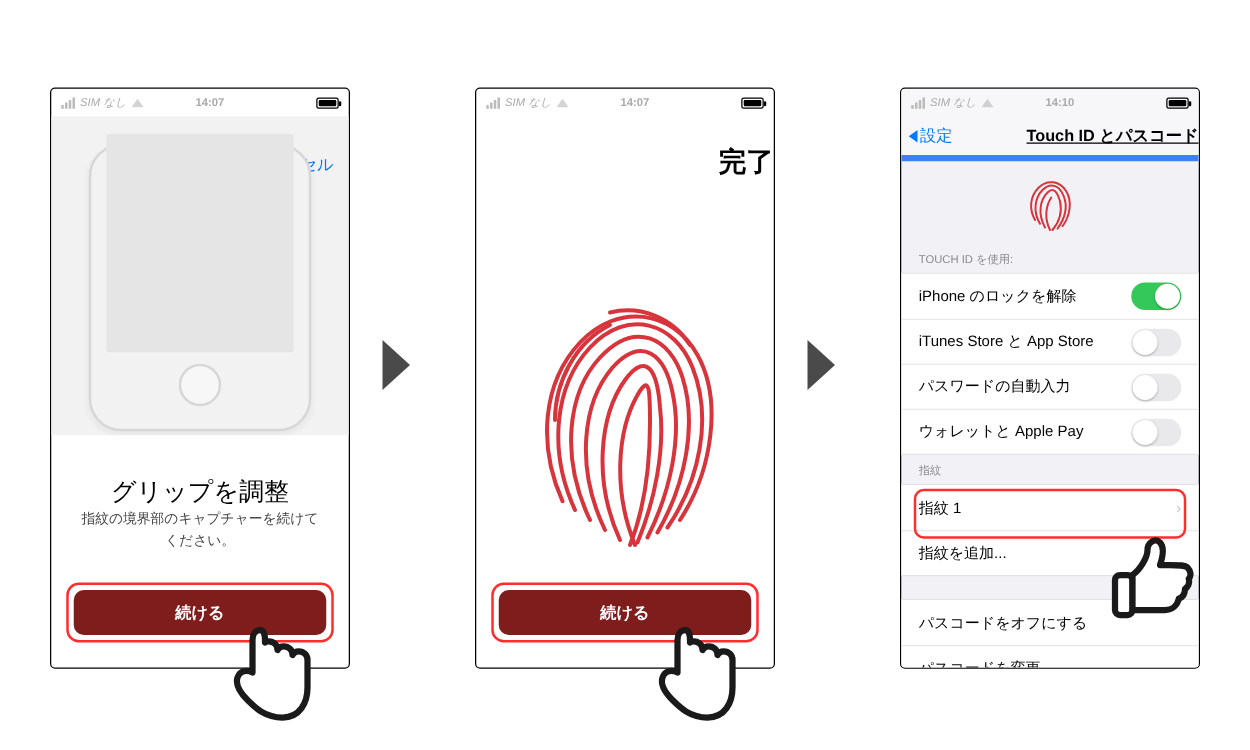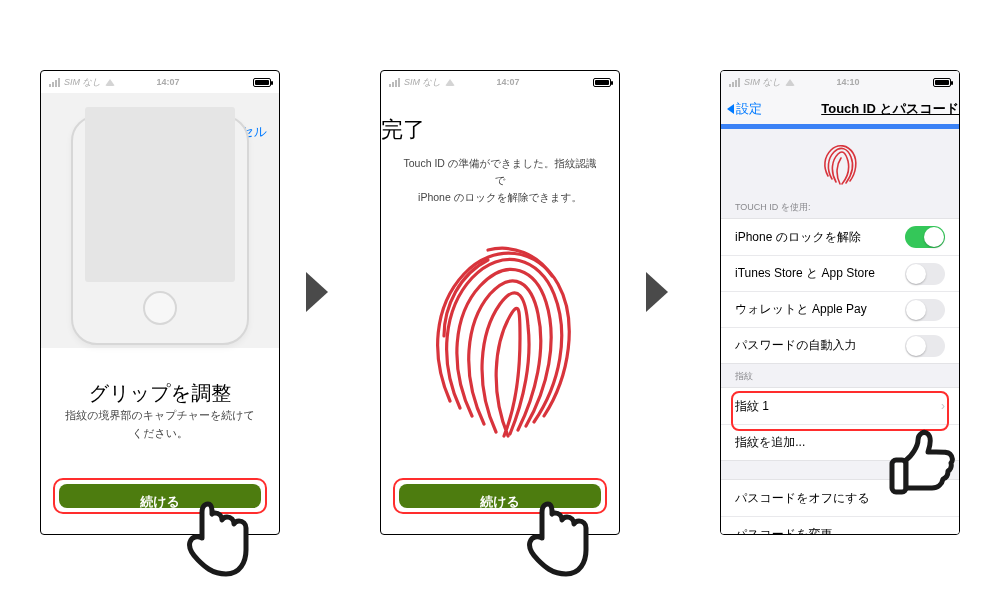--- a/index.html
+++ b/index.html
@@ -50,26 +50,26 @@
     border:2px solid #d7d7d7; border-radius:26px; background:#f2f2f2;
     box-shadow: 0 3px 6px rgba(0,0,0,.05);
   }
   .device-outline .screen { position:absolute; left:12px; right:12px; top:-10px; height:175px; background:#e5e5e5; border-radius:3px;}
   .device-outline .home { position:absolute; left:50%; bottom:18px; transform:translateX(-50%); width:34px; height:34px; border:2px solid #d7d7d7; border-radius:50%; background:#f7f7f7;}
   .s1-title { text-align:center; font-size:20px; font-weight:400; margin-top:32px;}
   .s1-desc { text-align:center; font-size:11px; color:#444; margin-top:0; line-height:1.6; padding:0 22px;}
   .cta-wrap { position:absolute; left:12px; right:12px; bottom:20px; }
   .cta-hl { border:2px solid #ff2d2d; border-radius:10px; padding:4px;}
   .cta {
-    background:#4d7c0f; color:#fff; text-align:center;
-    height:24px; line-height:36px; border-radius:8px; font-size:13px; font-weight:600;
-  }
-
-  
-  .s2-title { text-align:left; font-size:22px; font-weight:400; margin-top:22px;}
+    background:#7f1d1d; color:#fff; text-align:center;
+    height:36px; line-height:36px; border-radius:8px; font-size:13px; font-weight:600;
+  }
+
+  
+  .s2-title { text-align:right; font-size:22px; font-weight:700; margin-top:22px;}
   .s2-desc { text-align:center; font-size:10.5px; color:#444; margin-top:10px; line-height:1.6; padding:0 20px;}
   .fprint-lg { position:absolute; left:50%; top:165px; transform:translateX(-50%); }
 
   
   .s3 { background:#f2f2f6;}
   .navbar { height:36px; position:relative; display:flex; align-items:center; justify-content:flex-end; border-bottom:5px solid #3b82f6;text-decoration:underline;}
   .navbar .back { position:absolute; left:6px; color:#007aff; font-size:13px; display:flex; align-items:center; gap:2px;}
   .navbar .title { font-size:13px; font-weight:700;}
   .chev-left { width:0;height:0;border-top:5px solid transparent;border-bottom:5px solid transparent;border-right:7px solid #007aff;}
   .fprint-sm { margin:14px auto 10px; display:block;}
@@ -147,24 +147,20 @@
             <span></span>
             <span></span>
           </span>
         <span class="simlabel">SIM なし</span>
         <span class="wifi"></span>
       </div>
       <div class="center">14:07</div>
       <div><span class="battery"><span class="fill"></span></span></div>
     </div>
     <div class="s2-title">完了</div>
-    <div class="s2-desc">
-      <span>Touch ID の準備ができました。指紋認識で</span><br>
-      <span>iPhone のロックを解除できます。</span>
-    </div>
     <svg class="fprint-lg" width="160" height="205" viewBox="0 0 160 205">
       <g fill="none" stroke="#d8343c" stroke-width="3.2" stroke-linecap="round">
         <path d="M30 165 C10 120 14 70 44 38 C74 6 118 12 138 48 C158 84 150 140 124 180"></path>
         <path d="M40 172 C18 124 24 72 52 42 C82 10 120 22 134 58 C150 98 140 148 114 186"></path>
         <path d="M52 180 C28 130 34 78 60 50 C88 20 116 34 126 66 C138 104 128 152 106 190"></path>
         <path d="M64 188 C40 138 46 86 70 58 C94 32 112 48 118 78 C126 114 116 158 98 194"></path>
         <path d="M76 196 C54 148 60 96 80 68 C98 44 106 62 108 90 C112 124 104 164 90 198"></path>
         <path d="M88 200 C70 156 74 108 90 80 C100 62 100 78 100 102 C100 134 96 170 84 200"></path>
         <path d="M24 100 C24 70 40 38 68 24"></path>
         <path d="M132 40 C118 18 92 8 68 14"></path>
@@ -223,27 +219,27 @@
             <span class="knob"></span>
           </span>
       </div>
       <div class="cell">
         <span>iTunes Store と App Store</span>
         <span class="toggle">
             <span class="knob"></span>
           </span>
       </div>
       <div class="cell">
+        <span>パスワードの自動入力</span>
+        <span class="toggle">
+            <span class="knob"></span>
+          </span>
+      </div>
+      <div class="cell">
         <span>ウォレットと Apple Pay</span>
-        <span class="toggle">
-            <span class="knob"></span>
-          </span>
-      </div>
-      <div class="cell">
-        <span>パスワードの自動入力</span>
         <span class="toggle">
             <span class="knob"></span>
           </span>
       </div>
     </div>
 
     <div class="group-label">指紋</div>
     <div class="cell-group">
       <div class="cell">
         <span>指紋 1</span>

